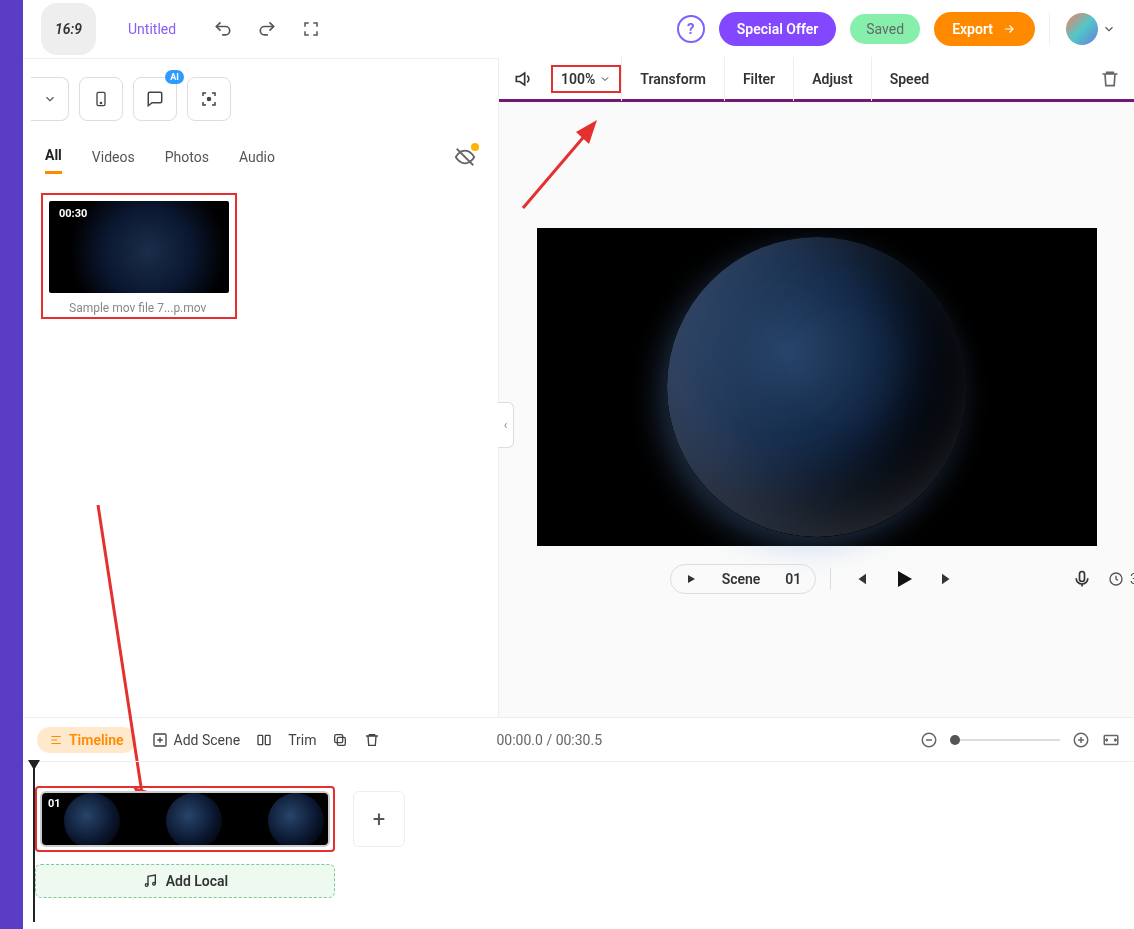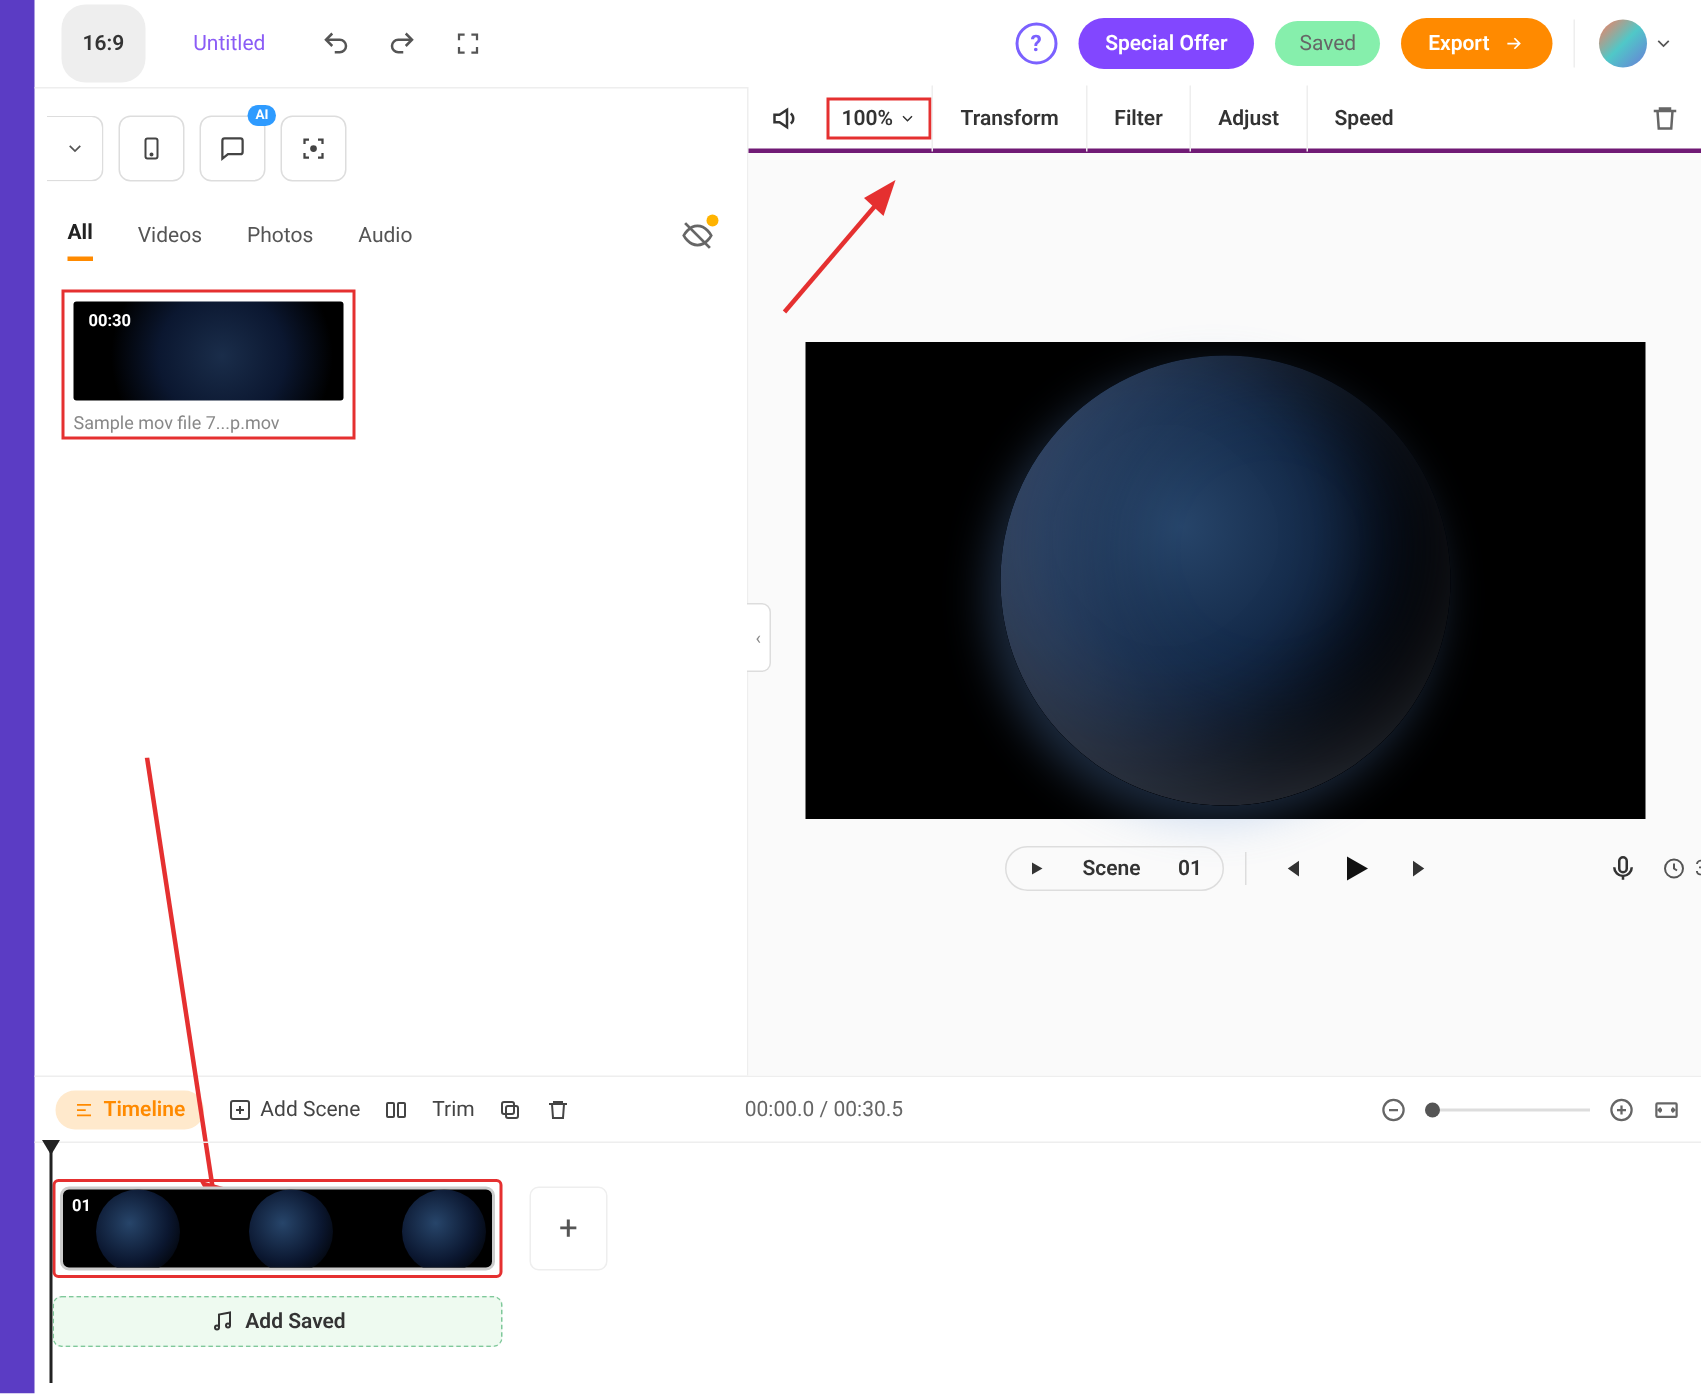--- a/index.html
+++ b/index.html
@@ -2,21 +2,21 @@
 <html><head>
 <meta charset="utf-8">
 <style>
   * { box-sizing: border-box; margin: 0; padding: 0; font-family: -apple-system, BlinkMacSystemFont, "Segoe UI", Roboto, Arial, sans-serif; }
   body { width: 1134px; height: 929px; background: #fff; position: relative; overflow: hidden; }
   .purple-strip { position: absolute; left: 0; top: 0; width: 23px; height: 100%; background: #5b3cc4; }
   .app { position: absolute; left: 23px; top: 0; right: 0; bottom: 0; display: flex; flex-direction: column; }
 
   
   .topbar { height: 58px; display: flex; align-items: center; padding: 0 18px; gap: 14px; }
-  .aspect-pill { background: #eee; border-radius: 16px; padding: 18px 14px; font-weight: 600; font-size: 14px; color: #333; }
+  .aspect-pill { background: #eee; border-radius: 16px; padding: 18px 14px; font-weight: 600; font-size: 14px; color: #333; font-style: italic; }
   .title { color: #8b5cf6; font-size: 14px; margin-left: 18px; margin-right: 18px; }
   .icon-btn { width: 30px; height: 30px; display: flex; align-items: center; justify-content: center; cursor: pointer; color: #555; }
   .flex-spacer { flex: 1; }
   .help-circle { width: 28px; height: 28px; border: 2px solid #7b61ff; border-radius: 50%; display: flex; align-items: center; justify-content: center; color: #7b61ff; font-weight: bold; font-size: 15px; }
   .special-offer { background: #8247ff; color: #fff; border-radius: 20px; padding: 9px 18px; font-size: 14px; font-weight: 600; }
   .saved-pill { background: #86efac; color: #666; border-radius: 16px; padding: 7px 16px; font-size: 14px; }
   .export-btn { background: #ff8a00; color: #fff; border-radius: 20px; padding: 9px 18px; font-size: 14px; font-weight: 600; display: flex; align-items: center; gap: 8px; }
   .avatar { width: 32px; height: 32px; border-radius: 50%; background: linear-gradient(135deg,#ff7a5a,#50c8c8,#6a7bd8); margin-left: 4px; }
   .avatar-wrap { display: flex; align-items: center; gap: 4px; border-left:1px solid #eee; padding-left:12px;}
 
@@ -30,23 +30,23 @@
   .ai-badge { position: absolute; top: -8px; right: -8px; background: #2e9bff; color: #fff; font-size: 9px; padding: 2px 5px; border-radius: 8px; font-weight:700;}
 
   .media-tabs { display: flex; gap: 30px; padding: 0 22px; border-bottom: 1px solid transparent; align-items:center;}
   .media-tab { font-size: 14px; color: #555; padding: 8px 0; cursor: pointer; }
   .media-tab.active { color: #222; font-weight: 700; border-bottom: 3px solid #ff8a00; }
   .eye-off { margin-left: auto; color:#666; position:relative; }
   .orange-dot { position:absolute; top:-3px; right:-3px; width:8px; height:8px; background:#ffb300; border-radius:50%; }
 
   .media-grid { padding: 18px; position: relative; flex:1;}
   .media-frame { border: 2px solid #e53030; padding: 6px 6px 2px 6px; width: 196px; }
-  .media-thumb { width: 100%; height: 66px; background: radial-gradient(circle at 55% 55%, #1a2d4a 0%, #0b1730 40%, #000 70%); position: relative; border-radius: 2px; }
+  .media-thumb { width: 100%; height: 92px; background: radial-gradient(circle at 55% 55%, #1a2d4a 0%, #0b1730 40%, #000 70%); position: relative; border-radius: 2px; }
   .dur-badge { position: absolute; top: 6px; left: 10px; color: #fff; font-size: 11px; font-weight: 700; }
-  .media-name { font-size: 12px; color: #888; margin-top: 8px; }
+  .media-name { font-size: 12px; color: #888; margin-top: 8px; margin-left: 20px; }
 
   
   .right-panel { flex: 1; display: flex; flex-direction: column; border-left: 1px solid #eee; min-width:0;}
   .preview-toolbar { height: 44px; display: flex; align-items: center; gap: 0; border-bottom: 3px solid #701a75; padding: 0 14px; }
   .ptool-item { padding: 0 18px; font-size: 14px; color: #333; font-weight: 600; height: 44px; display: flex; align-items: center; border-left: 1px solid #eee; }
   .zoom-box { border: 2px solid #e53030; display: flex; align-items: center; padding: 4px 8px; gap: 4px; font-size: 14px; font-weight:600; color:#333; margin-left:14px; }
   .vol-icon { color:#333; margin-right:4px;}
   .trash-right { margin-left:auto; color:#666;}
 
   .preview-area { flex: 1; background: #fafafa; display: flex; flex-direction: column; align-items: center; justify-content: center; position: relative; padding: 10px 0 8px 0;}
@@ -338,17 +338,17 @@
           <div class="mini-earth" style="width:56px;height:56px;margin-left:46px;"></div>
         </div>
       </div>
       <div class="add-scene-box">+</div>
       <div class="add-audio">
         <svg width="16" height="16" viewBox="0 0 24 24" fill="none" stroke="#333" stroke-width="2">
             <path d="M9 18V5l11-2v13"></path>
             <circle cx="7" cy="18" r="2"></circle>
             <circle cx="18" cy="16" r="2"></circle>
           </svg>
-        <span>Add Saved</span>
+        <span>Add Local</span>
       </div>
     </div>
   </div>
 </div>
 
 </body></html>

